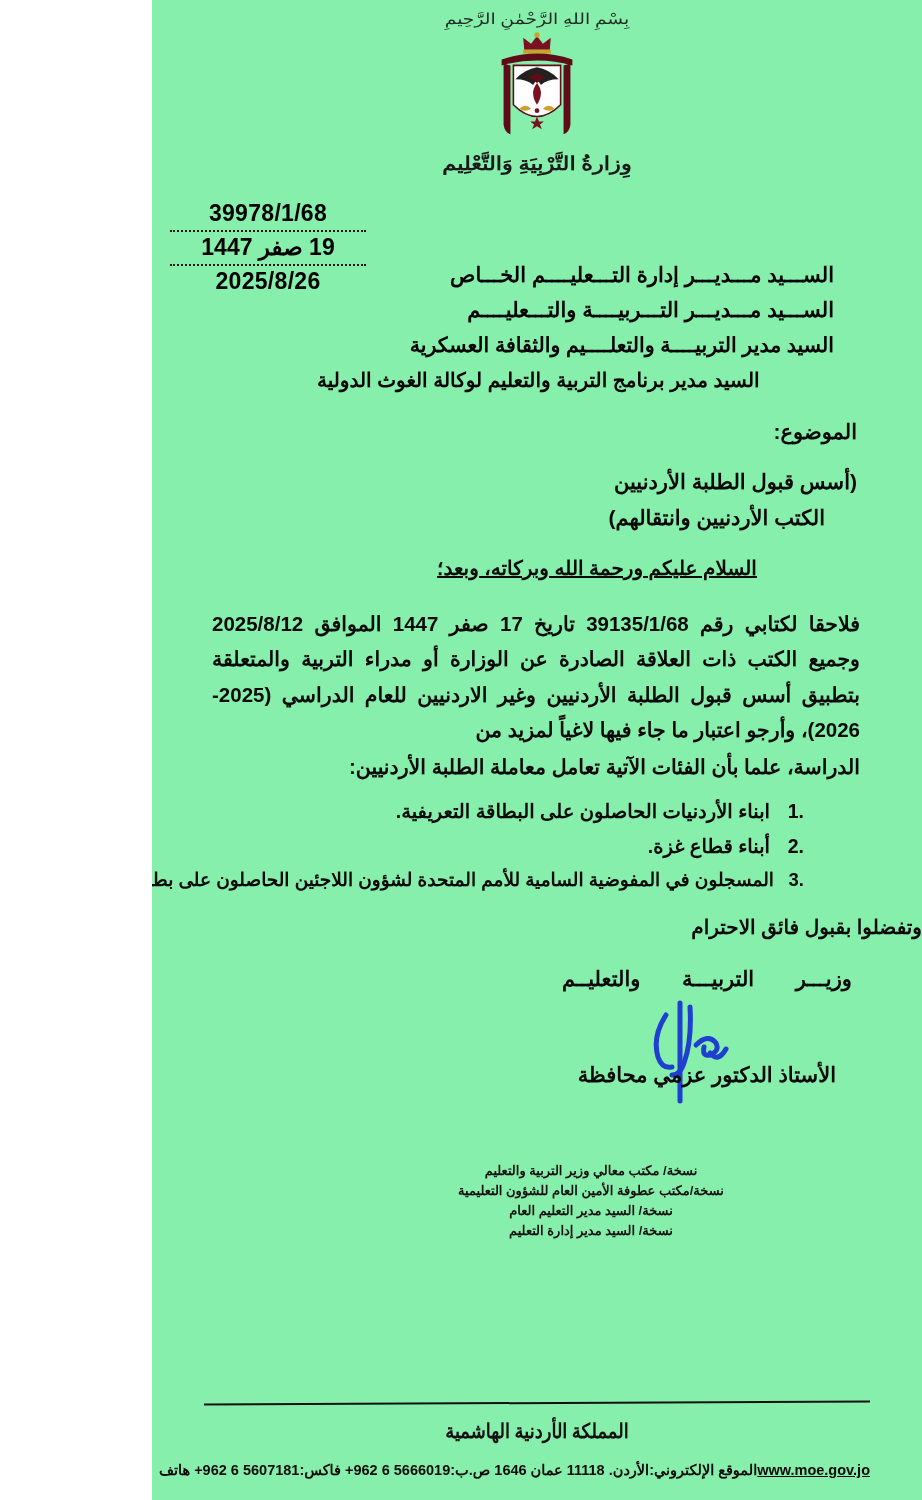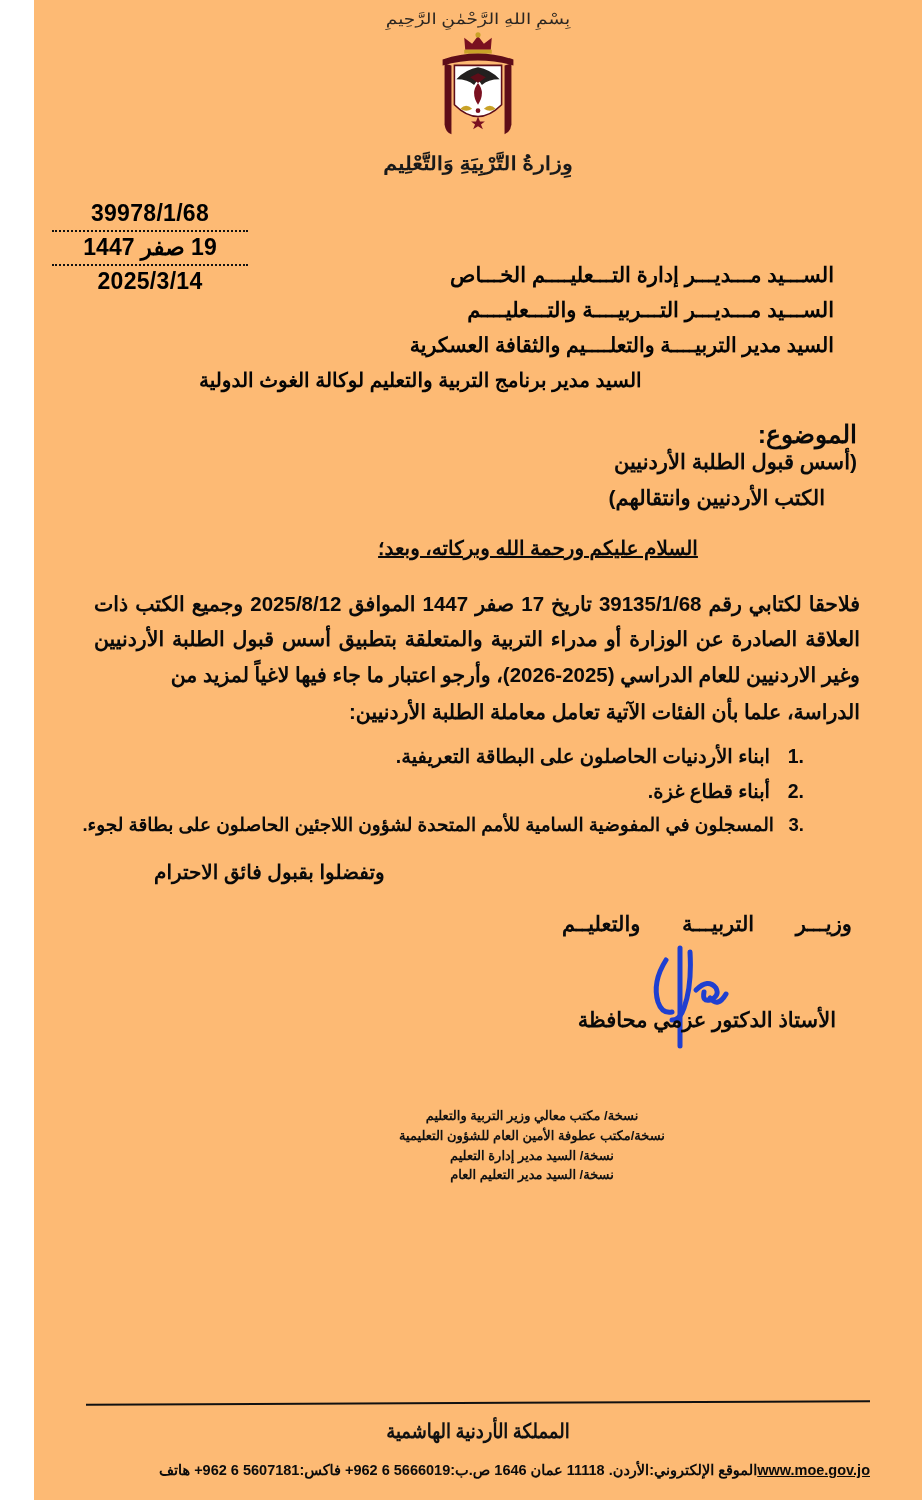--- a/index.html
+++ b/index.html
@@ -5,23 +5,23 @@
   html, body {
     margin: 0;
     padding: 0;
     background: #ffffff;
   }
   body {
     font-family: "Liberation Sans", sans-serif;
   }
   .page {
     position: relative;
-    width: 888px;
+    width: 770px;
     height: 1500px;
-    background: #fdba74;
+    background: #86efac;
     overflow: hidden;
     color: #0a0a0a;
   }
 
   
   .letterhead {
     padding-top: 10px;
     text-align: center;
   }
   .basmala {
@@ -86,23 +86,23 @@
   }
   .addr-line.l3 { font-size: 20.5px; }
   .addr-line.l4 { font-size: 20px; text-align: left; }
 
   
   .subject {
     margin-top: 28px;
     padding-right: 65px;
   }
   .subject-label {
-    font-size: 25px;
-    font-weight: 700;
-    margin-bottom: 1px;
+    font-size: 21px;
+    font-weight: 700;
+    margin-bottom: 26px;
   }
   .subject-line {
     font-size: 21px;
     font-weight: 700;
     margin-bottom: 12px;
   }
   .subject-line.second { padding-right: 32px; }
 
   
   .greeting {
@@ -156,21 +156,21 @@
     position: absolute;
     right: 0;
     font-weight: 700;
     direction: ltr;
   }
   ol.items li.wide { font-size: 18.5px; padding-right: 30px; }
 
   
   .closing {
     margin-top: 20px;
-    text-align: left;
+    text-align: right;
     font-size: 20px;
     font-weight: 700;
     padding-left: 120px;
   }
 
   
   .signature-block {
     margin-top: 28px;
     padding-right: 70px;
     position: relative;
@@ -289,21 +289,21 @@
         <path d="M60 88 L62 93 L67 93 L63 96 L65 101 L60 98 L55 101 L57 96 L53 93 L58 93 Z" fill="#7a1020"></path>
       </svg>
     </div>
 
     <div class="ministry-name">وِزارةُ التَّرْبِيَةِ وَالتَّعْلِيم</div>
   </div>
 
   <div class="refblock">
     <div class="ref-line dotted">39978/1/68</div>
     <div class="ref-line dotted">19 صفر 1447</div>
-    <div class="ref-line">2025/3/14</div>
+    <div class="ref-line">2025/8/26</div>
   </div>
 
   <div class="addressees">
     <div class="addr-line l1">الســـيد مـــديـــر إدارة التـــعليــــم الخـــاص</div>
     <div class="addr-line l2">الســـيد مـــديـــر التـــربيــــة والتـــعليــــم</div>
     <div class="addr-line l3">السيد مدير التربيــــة والتعلــــيم والثقافة العسكرية</div>
     <div class="addr-line l4">السيد مدير برنامج التربية والتعليم لوكالة الغوث الدولية</div>
   </div>
 
   <div class="subject">
@@ -341,22 +341,22 @@
         </g>
       </svg>
     </div>
 
     <div class="sig-name">الأستاذ الدكتور عزمي محافظة</div>
   </div>
 
   <div class="cc-list">
     <div>نسخة/ مكتب معالي وزير التربية والتعليم</div>
     <div>نسخة/مكتب عطوفة الأمين العام للشؤون التعليمية</div>
+    <div>نسخة/ السيد مدير التعليم العام</div>
     <div>نسخة/ السيد مدير إدارة التعليم</div>
-    <div>نسخة/ السيد مدير التعليم العام</div>
   </div>
 
   <div class="footer">
     <div class="footer-rule"></div>
     <div class="kingdom">المملكة الأردنية الهاشمية</div>
     <div class="contact">
       <span class="url">www.moe.gov.jo</span><span>الموقع الإلكتروني:</span><span>الأردن.</span>&nbsp;<span class="num">11118</span>&nbsp;<span>عمان</span>&nbsp;<span class="num">1646</span>&nbsp;<span>ص.ب:</span><span class="num">+962 6 5666019</span>&nbsp;<span>فاكس:</span><span class="num">+962 6 5607181</span>&nbsp;<span>هاتف</span>
     </div>
   </div>
 

